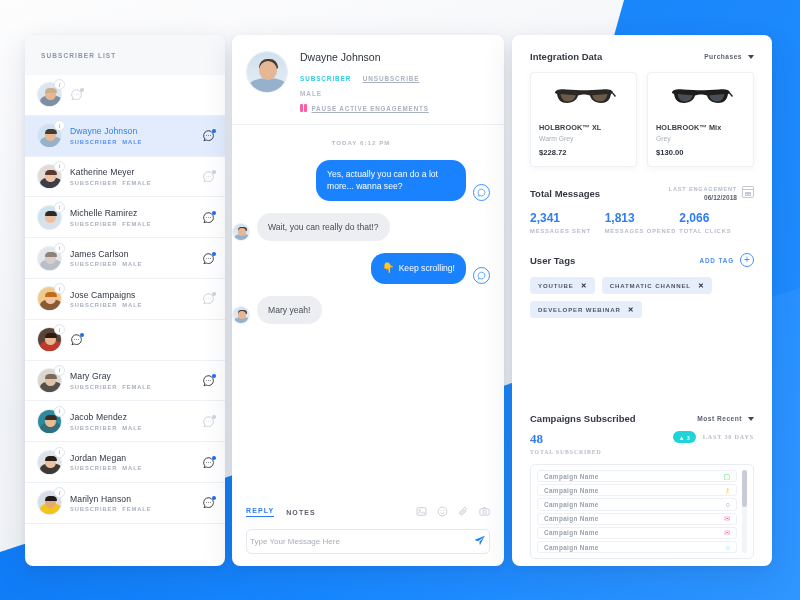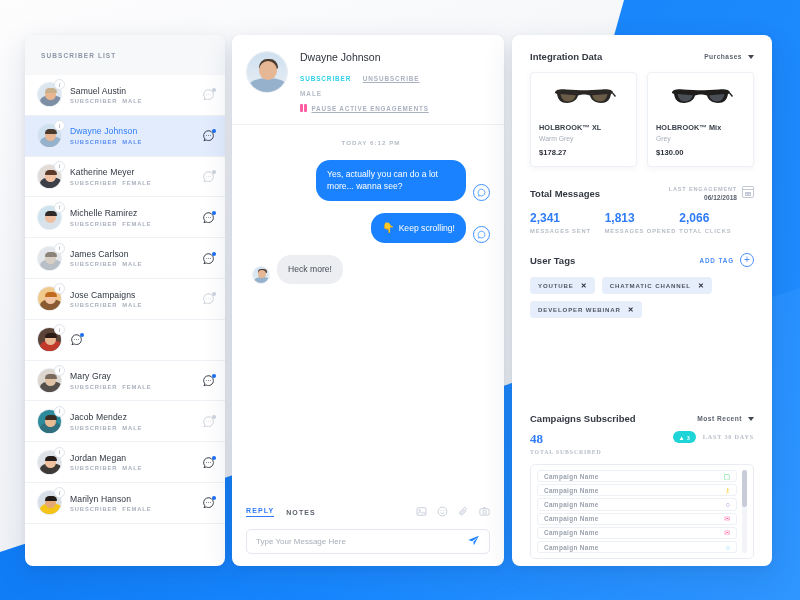--- a/index.html
+++ b/index.html
@@ -55,21 +55,21 @@
   .conv-av .body{position:absolute;width:38px;height:16px;border-radius:50% 50% 0 0;left:2px;bottom:-2px;background:#95b1cc;}
   .conv-name{font-size:10.5px;color:#2e333d;margin-bottom:4px;}
   .tag-sub{font-size:6.4px;letter-spacing:.9px;font-weight:700;color:#2ed0e8;}
   .tag-unsub{font-size:6.4px;letter-spacing:.9px;font-weight:700;color:#aab1be;text-decoration:underline;margin-left:7px;}
   .conv-gender{font-size:6.4px;letter-spacing:1px;color:#b3b9c5;font-weight:700;margin-top:5px;}
   .pause-row{display:flex;align-items:center;gap:5px;margin-top:7px;}
   .pause-ico{display:flex;gap:1.5px;}
   .pause-ico i{display:block;width:2.5px;height:8px;background:#ff5fa2;border-radius:1px;}
   .pause-txt{font-size:6.3px;letter-spacing:.85px;font-weight:700;color:#aab1be;text-decoration:underline;}
 
-  .conv-body{flex:1;padding:14px 14px 0 20px;position:relative;overflow:hidden;}
+  .conv-body{flex:1;padding:14px 14px 0 0;position:relative;overflow:hidden;}
   .ts{text-align:center;font-size:6.2px;letter-spacing:1px;color:#b5bcc8;font-weight:700;margin-bottom:14px;}
   .msg{display:flex;align-items:flex-end;margin-bottom:12px;}
   .msg.out{justify-content:flex-end;}
   .bubble{max-width:150px;padding:8px 11px;border-radius:14px;font-size:8.6px;line-height:1.45;}
   .msg.out .bubble{background:#1a82ff;color:#fff;border-bottom-right-radius:14px;}
   .msg.in .bubble{background:#eceef1;color:#474d58;}
   .msg-av{width:18px;height:18px;border-radius:50%;overflow:hidden;margin-right:7px;flex:0 0 18px;position:relative;border:1px solid #eceff3;}
   .msg-av .sky{position:absolute;inset:0;background:linear-gradient(180deg,#cfe0ef,#e9eff4);}
   .msg-av .face{position:absolute;width:8px;height:8px;border-radius:50%;left:5px;top:3.5px;background:#e5b795;}
   .msg-av .hair{position:absolute;width:9px;height:4px;border-radius:4px 4px 1px 1px;left:4.5px;top:2.5px;background:#4a3a2e;}
@@ -77,21 +77,21 @@
   .re-ico{width:17px;height:17px;border-radius:50%;border:1.2px solid #3d90ff;margin-left:7px;flex:0 0 17px;
           display:flex;align-items:center;justify-content:center;}
   .hand{font-size:10px;margin-right:4px;}
 
   .conv-foot{padding:8px 14px 12px 14px;}
   .foot-top{display:flex;align-items:center;margin-bottom:8px;}
   .tab{font-size:7px;letter-spacing:1.1px;font-weight:700;margin-right:12px;}
   .tab.on{color:#2f7cf6;border-bottom:1.5px solid #2f7cf6;padding-bottom:2px;}
   .tab.off{color:#5b616d;}
   .foot-icons{margin-left:auto;display:flex;gap:10px;align-items:center;}
-  .input-wrap{display:flex;align-items:center;border:1px solid #e3e8ef;border-radius:5px;height:25px;padding:0 9px;}
+  .input-wrap{display:flex;align-items:center;border:1px solid #e3e8ef;border-radius:5px;height:25px;padding:0 3px;}
   .input-wrap input{border:0;outline:0;flex:1;font-size:8px;color:#6e747f;font-family:"Liberation Sans",sans-serif;background:transparent;}
   .input-wrap input::placeholder{color:#a8aeba;}
 
   
   #details-panel{left:512px;top:35px;width:260px;height:531px;padding:16px 18px;overflow:hidden;}
   .sec-head{display:flex;align-items:center;justify-content:space-between;gap:32px;}
   .sec-title{font-size:9.5px;color:#333842;font-weight:700;}
   .dd{font-size:6.6px;color:#5c636f;letter-spacing:.5px;font-weight:700;}
   .caret{width:0;height:0;border-left:3.5px solid transparent;border-right:3.5px solid transparent;border-top:4.5px solid #41464f;}
   .prod-row{display:flex;gap:10px;margin-top:10px;}
@@ -153,24 +153,20 @@
       <div class="sub-row">
         <div class="av-wrap">
           <div class="avatar">
             <div class="sky" style="background:#dbe6ef"></div>
             <div class="body" style="background:#7e8fa5"></div>
             <div class="face" style="background:#e8b68f"></div>
             <div style="position:absolute;width:12px;height:5px;border-radius:6px 6px 1px 1px;left:6.5px;top:5px;background:#c9b08b"></div>
           </div>
           <div class="av-badge">i</div>
         </div>
-        <div class="sub-txt">
-          <div class="sub-name">Samuel Austin</div>
-          <div class="sub-meta">SUBSCRIBER<span class="g">MALE</span></div>
-        </div>
         <div class="chat-ico">
           <svg width="13" height="13" viewBox="0 0 16 16" fill="none" stroke="#ccd2dc" stroke-width="1.2">
             <path d="M14 8A6 6 0 103.6 12.2L2.4 14.4l2.8-.9A6 6 0 0014 8z"></path>
             <circle cx="5.6" cy="8" r=".6" fill="#ccd2dc" stroke="none"></circle>
             <circle cx="8" cy="8" r=".6" fill="#ccd2dc" stroke="none"></circle>
             <circle cx="10.4" cy="8" r=".6" fill="#ccd2dc" stroke="none"></circle>
           </svg>
           <span class="dot" style="background:#ccd2dc"></span>
         </div>
       </div>
@@ -442,36 +438,45 @@
     <div class="ts">TODAY 6:12 PM</div>
     <div id="msg-list">
         <div class="msg out">
           <div class="bubble">Yes, actually you can do a lot more... wanna see?</div>
           <span class="re-ico">
             <svg width="9" height="9" viewBox="0 0 16 16" fill="none" stroke="#3d90ff" stroke-width="1.4">
               <path d="M14 8A6 6 0 103.6 12.2L2.4 14.4l2.8-.9A6 6 0 0014 8z"></path>
             </svg>
           </span>
         </div>
+        <div class="msg in">
+          <div class="msg-av">
+            <div class="sky"></div>
+            <div class="body"></div>
+            <div class="hair"></div>
+            <div class="face"></div>
+          </div>
+          <div class="bubble">Wait, you can really do that!?</div>
+        </div>
         <div class="msg out">
           <div class="bubble"><span class="hand">👇</span>Keep scrolling!</div>
           <span class="re-ico">
             <svg width="9" height="9" viewBox="0 0 16 16" fill="none" stroke="#3d90ff" stroke-width="1.4">
               <path d="M14 8A6 6 0 103.6 12.2L2.4 14.4l2.8-.9A6 6 0 0014 8z"></path>
             </svg>
           </span>
         </div>
         <div class="msg in">
           <div class="msg-av">
             <div class="sky"></div>
             <div class="body"></div>
             <div class="hair"></div>
             <div class="face"></div>
           </div>
-          <div class="bubble">Heck more!</div>
+          <div class="bubble">Mary yeah!</div>
         </div>
       </div>
   </div>
 
   <div class="conv-foot">
     <div class="foot-top">
       <div class="tab on">REPLY</div>
       <div class="tab off">NOTES</div>
       <div class="foot-icons">
         <span>
@@ -524,21 +529,21 @@
         <div class="glass">
           <svg width="66" height="24" viewBox="0 0 66 24">
             <path d="M4 7 C4 4,8 3,15 3.4 L30 4.2 C33 4.4,33 4.4,36 4.2 L51 3.4 C58 3,62 4,62 7 L60 8 C59 14,56 17,50 17 C44 17,40 14,39 9.6 L36 8.8 C34 8.3,32 8.3,30 8.8 L27 9.6 C26 14,22 17,16 17 C10 17,7 14,6 8 Z" fill="#2a2724"></path>
             <path d="M9.5 8 C10.5 13,13 15.4,16.6 15.4 C21 15.4,24 13,24.8 9.2 Z" fill="#6a5c46"></path>
             <path d="M41.2 9.2 C42 13,45 15.4,49.4 15.4 C53 15.4,55.5 13,56.5 8 Z" fill="#6a5c46"></path>
             <path d="M62 6.5 L65 10 L64 11 L61 7.6 Z" fill="#2a2724"></path>
           </svg>
         </div>
         <div class="prod-name">HOLBROOK™ XL</div>
         <div class="prod-color">Warm Grey</div>
-        <div class="prod-price">$178.27</div>
+        <div class="prod-price">$228.72</div>
       </div>
       <div class="prod">
         <div class="glass">
           <svg width="66" height="24" viewBox="0 0 66 24">
             <path d="M4 7 C4 4,8 3,15 3.4 L30 4.2 C33 4.4,33 4.4,36 4.2 L51 3.4 C58 3,62 4,62 7 L60 8 C59 14,56 17,50 17 C44 17,40 14,39 9.6 L36 8.8 C34 8.3,32 8.3,30 8.8 L27 9.6 C26 14,22 17,16 17 C10 17,7 14,6 8 Z" fill="#1f1d1c"></path>
             <path d="M9.5 8 C10.5 13,13 15.4,16.6 15.4 C21 15.4,24 13,24.8 9.2 Z" fill="#4a4f57"></path>
             <path d="M41.2 9.2 C42 13,45 15.4,49.4 15.4 C53 15.4,55.5 13,56.5 8 Z" fill="#4a4f57"></path>
             <path d="M62 6.5 L65 10 L64 11 L61 7.6 Z" fill="#1f1d1c"></path>
           </svg>
         </div>

